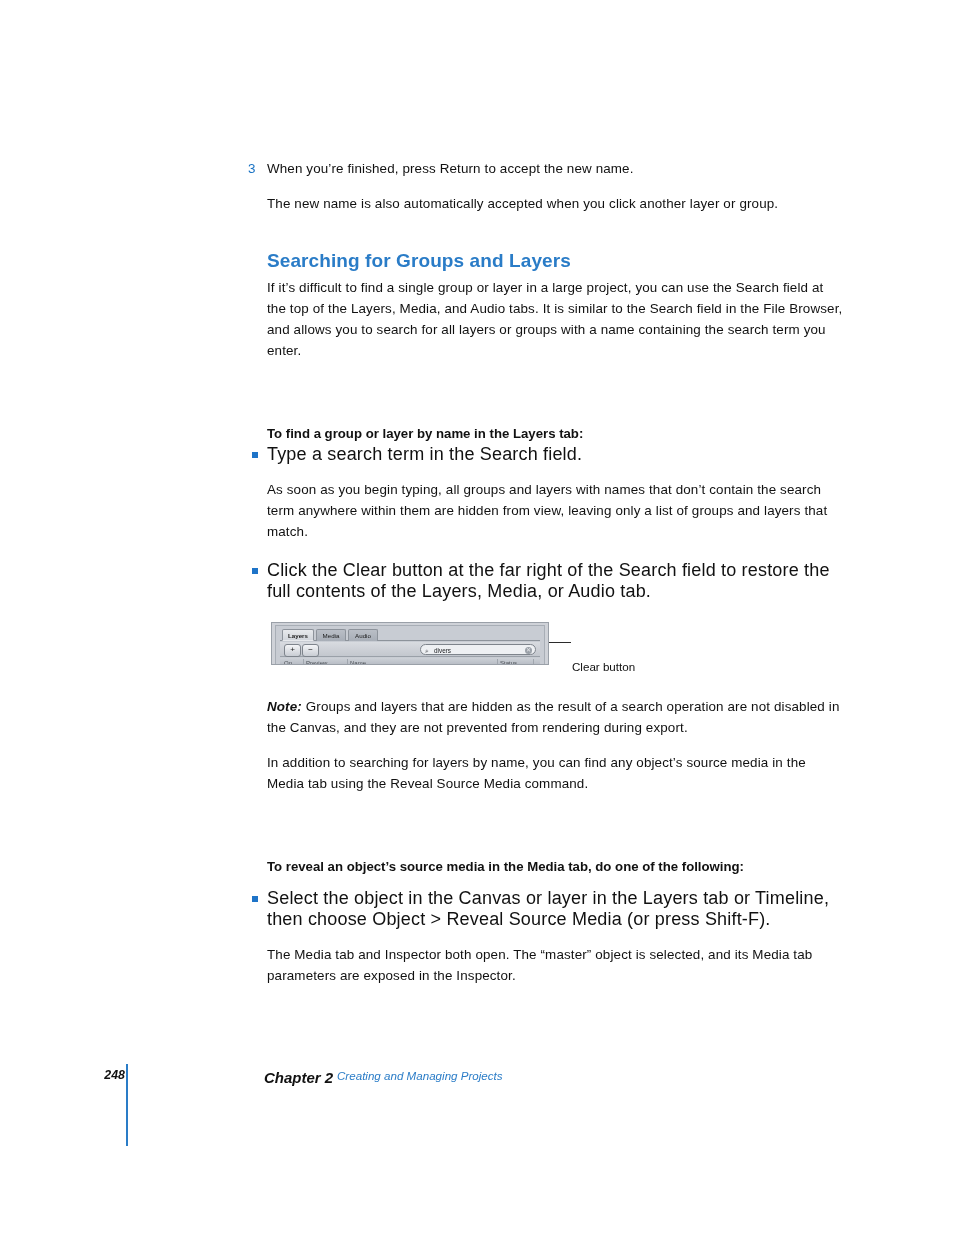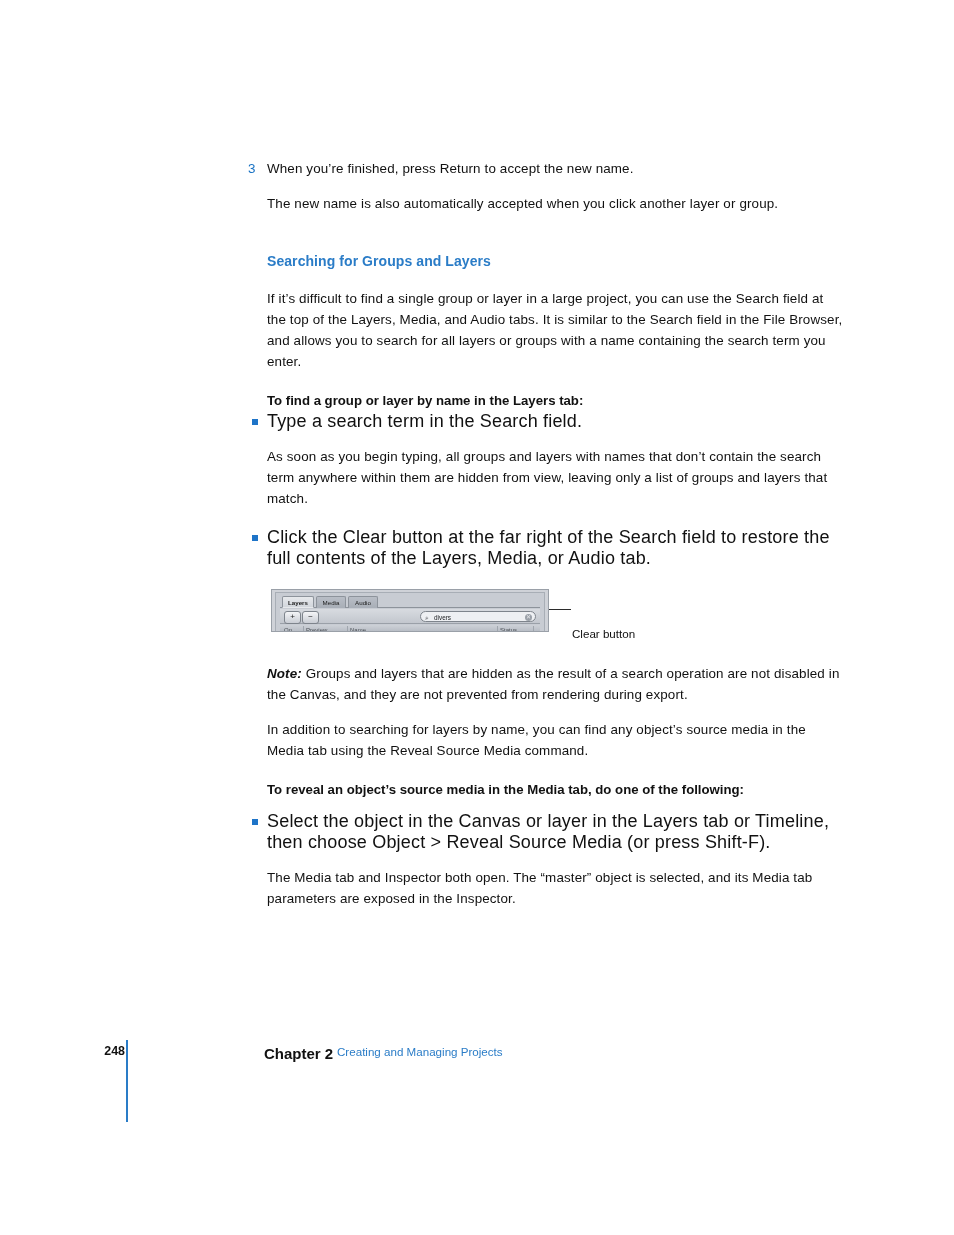--- a/index.html
+++ b/index.html
@@ -63,34 +63,35 @@
   .gap-lg { height: 18px; }
   .gap-xl { height: 22px; }
 
   .note-label {
     font-weight: bold;
     font-style: italic;
   }
 
   h2.section-title {
     color: #2a7cc7;
-    font-size: 14px;
+    font-size: 19px;
     line-height: 22px;
     font-weight: bold;
-    margin: 0 0 16px 0;
+    margin: 0 0 5px 0;
     padding-left: 22px;
     letter-spacing: 0.005em;
   }
 
   .lead-in {
     font-weight: bold;
     font-size: 13.2px;
     line-height: 21px;
     padding-left: 22px;
     color: #111111;
+    margin-top: 44px;
   }
 
   
   .bullet-item {
     position: relative;
     padding-left: 22px;
     font-size: 18px;
     line-height: 21px;
   }
   .bullet-mark {
@@ -277,23 +278,24 @@
     line-height: 15px;
     color: #111111;
     white-space: nowrap;
     margin-top: 24px;
   }
 
   
   .footer {
     position: absolute;
     left: 0;
-    top: 1040px;
+    top: 1064px;
     width: 954px;
     height: 90px;
+    font-style: italic;
   }
   .folio {
     position: absolute;
     left: 95px;
     top: 4px;
     width: 30px;
     text-align: right;
     font-size: 12.4px;
     font-weight: bold;
     color: #111111;

